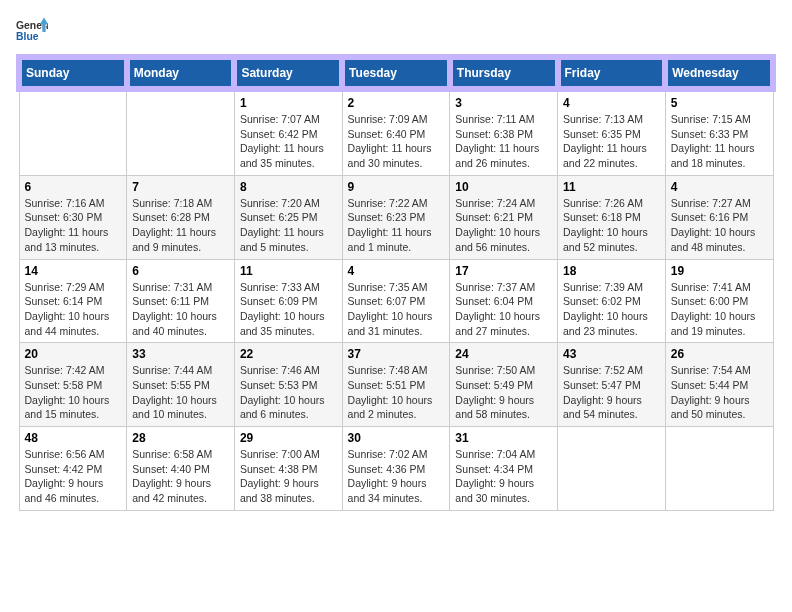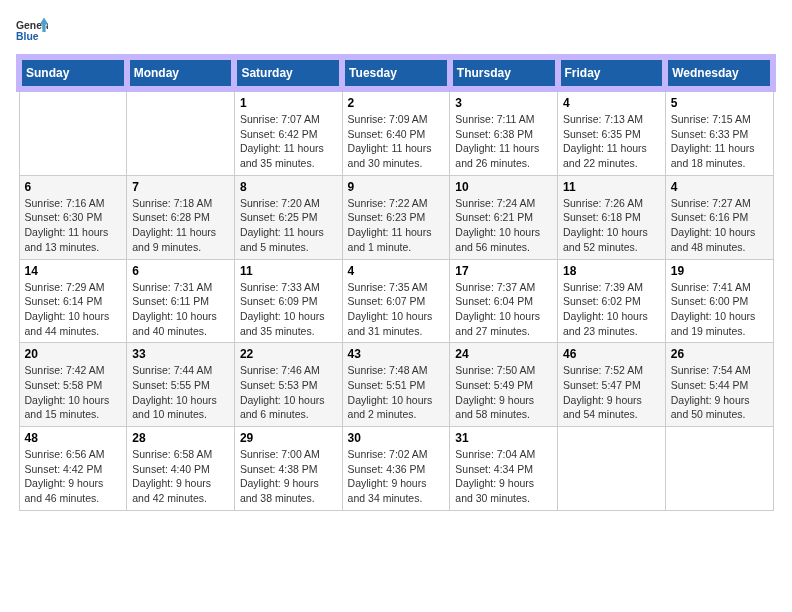--- a/index.html
+++ b/index.html
@@ -211,29 +211,29 @@
         </td>
         <td>
           <div class="day-num">33</div>
           <div class="day-detail">Sunrise: 7:44 AM<br>Sunset: 5:55 PM<br>Daylight: 10 hours and 10 minutes.</div>
         </td>
         <td>
           <div class="day-num">22</div>
           <div class="day-detail">Sunrise: 7:46 AM<br>Sunset: 5:53 PM<br>Daylight: 10 hours and 6 minutes.</div>
         </td>
         <td>
-          <div class="day-num">43</div>
+          <div class="day-num">37</div>
           <div class="day-detail">Sunrise: 7:48 AM<br>Sunset: 5:51 PM<br>Daylight: 10 hours and 2 minutes.</div>
         </td>
         <td>
           <div class="day-num">24</div>
           <div class="day-detail">Sunrise: 7:50 AM<br>Sunset: 5:49 PM<br>Daylight: 9 hours and 58 minutes.</div>
         </td>
         <td>
-          <div class="day-num">46</div>
+          <div class="day-num">43</div>
           <div class="day-detail">Sunrise: 7:52 AM<br>Sunset: 5:47 PM<br>Daylight: 9 hours and 54 minutes.</div>
         </td>
         <td>
           <div class="day-num">26</div>
           <div class="day-detail">Sunrise: 7:54 AM<br>Sunset: 5:44 PM<br>Daylight: 9 hours and 50 minutes.</div>
         </td>
       </tr>
       <tr>
         <td>
           <div class="day-num">48</div>

